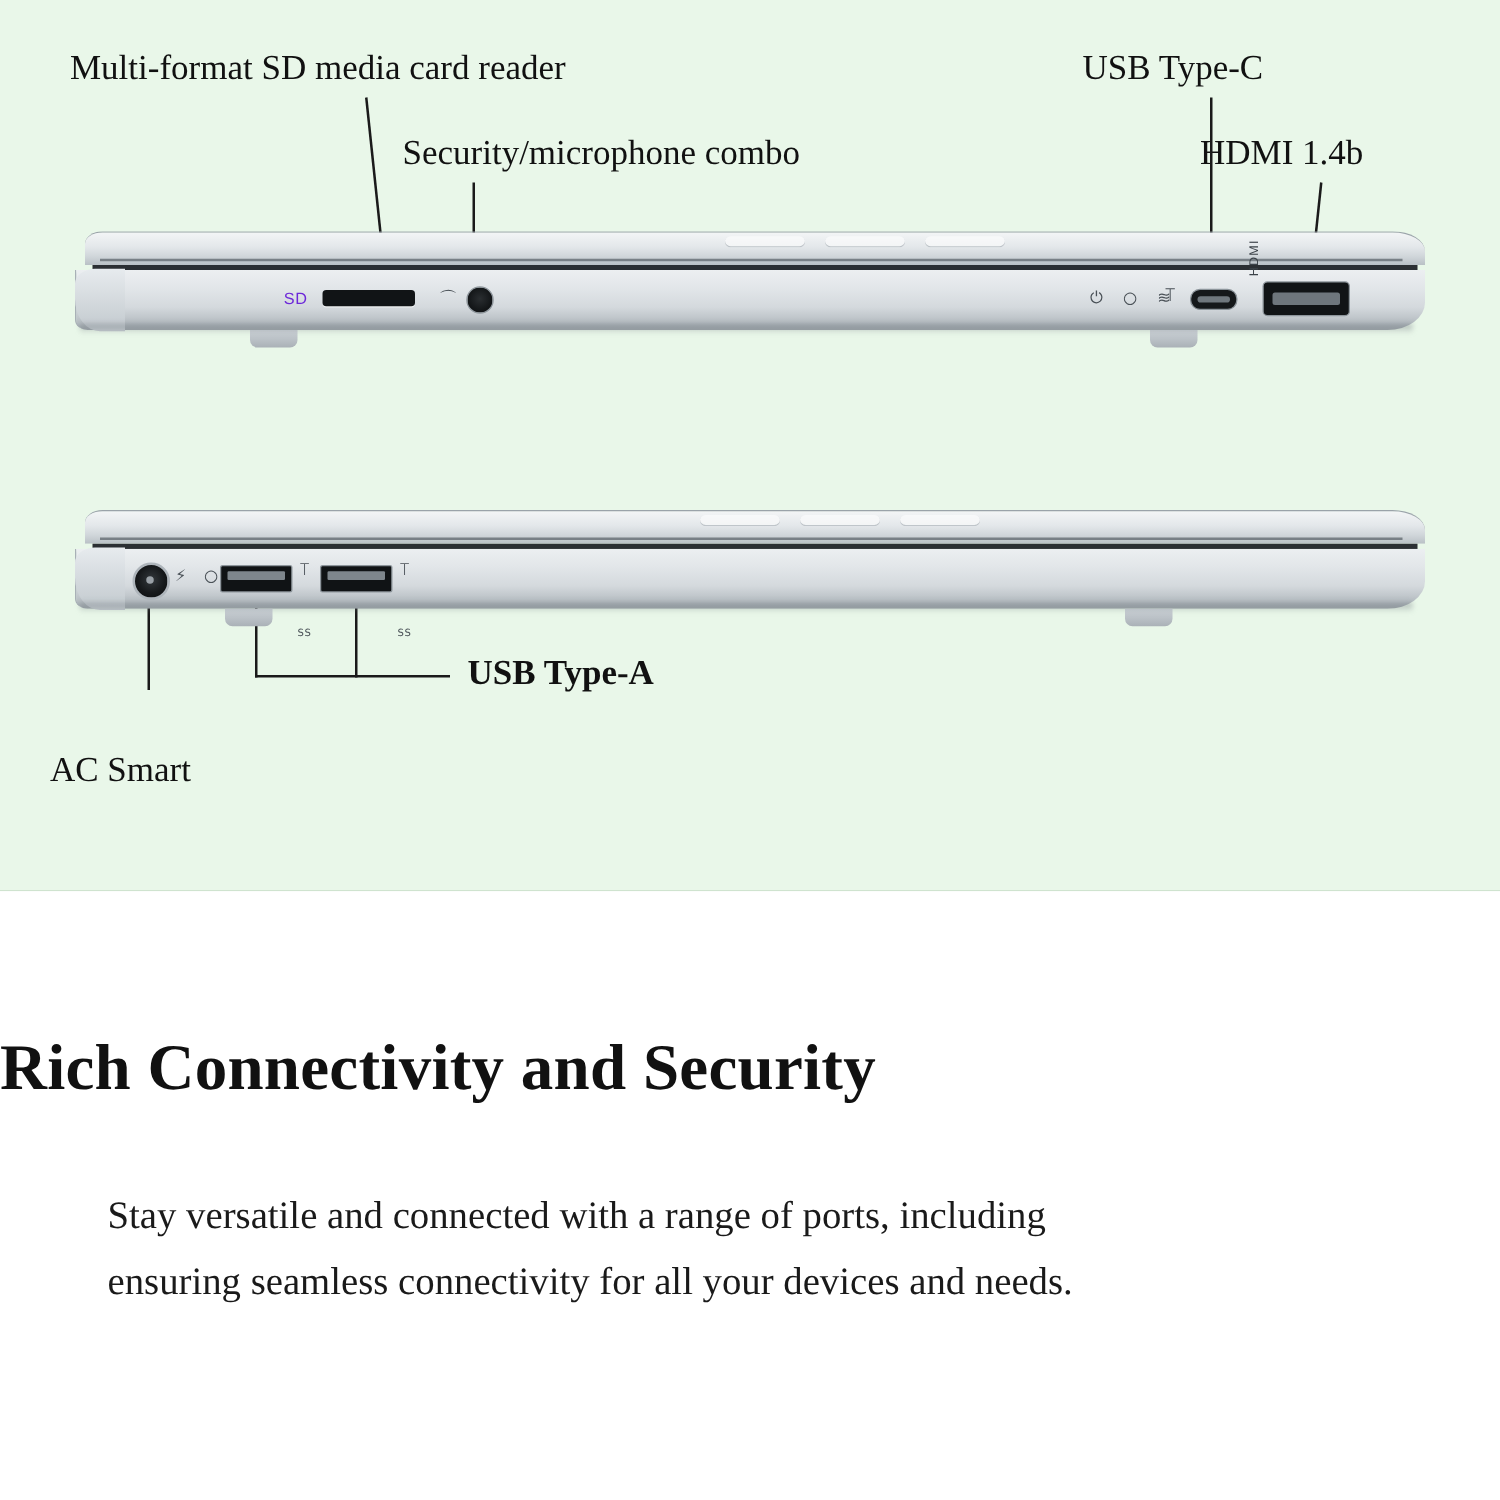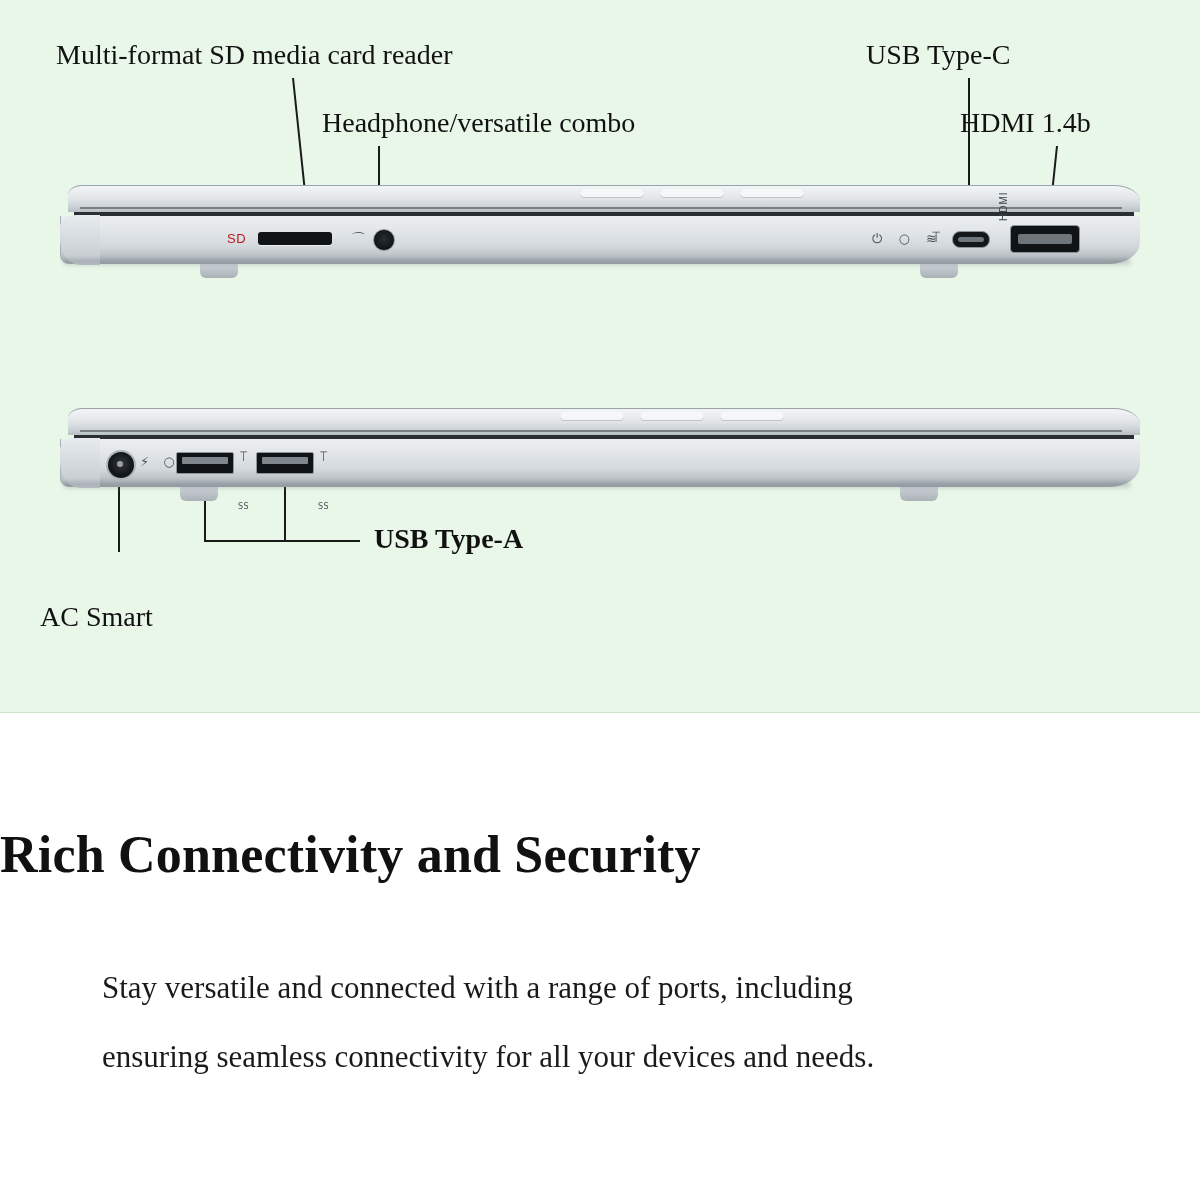--- a/index.html
+++ b/index.html
@@ -159,21 +159,21 @@
     background: #111416;
     border-radius: 3px;
     box-shadow: 0 1px 0 rgba(255,255,255,.6);
   }
   .sd-text {
     position: absolute;
     left: 167px;
     top: 46px;
     font-size: 13px;
     font-family: "Liberation Sans", sans-serif;
-    color: #b91c1c;
+    color: #6d28d9;
     letter-spacing: .5px;
   }
   .jack {
     position: absolute;
     left: 313px;
     top: 44px;
     width: 20px;
     height: 20px;
     border-radius: 50%;
     background: radial-gradient(circle at 50% 45%, #2a2e31 0%, #141719 60%, #0b0d0e 100%);
@@ -359,32 +359,32 @@
     position: absolute;
     left: 86px;
     width: 1032px;
     top: 232px;
     font-family: "Liberation Serif", serif;
     font-size: 31px;
     line-height: 1.72;
     color: #1a1a1a;
   }
   .body-copy p {
-    margin: 16px;
+    margin: 0;
   }
 </style>
 </head>
 <body>
 
 <div class="page">
 
   <div class="diagram-panel">
 
     <div class="label" style="left:56px; top:40px;">Multi-format SD media card reader</div>
-    <div class="label" style="left:322px; top:108px;">Headphone/versatile combo</div>
+    <div class="label" style="left:322px; top:108px;">Security/microphone combo</div>
     <div class="label" style="left:866px; top:40px;">USB Type-C</div>
     <div class="label" style="left:960px; top:108px;">HDMI 1.4b</div>
     <div class="label" style="left:40px; top:558px;margin-top:44px;">AC Smart</div>
     <div class="label" style="left:374px; top:524px;font-weight:bold;">USB Type-A</div>
 
     <div class="leader" style="left:292px; top:78px; width:2px; height:152px; transform: rotate(-6deg); transform-origin: top center;"></div>
     <div class="leader" style="left:378px; top:146px; width:2px; height:92px;"></div>
     <div class="leader" style="left:968px; top:78px; width:2px; height:152px;"></div>
     <div class="leader" style="left:1056px; top:146px; width:2px; height:82px; transform: rotate(6deg); transform-origin: top center;"></div>
 

